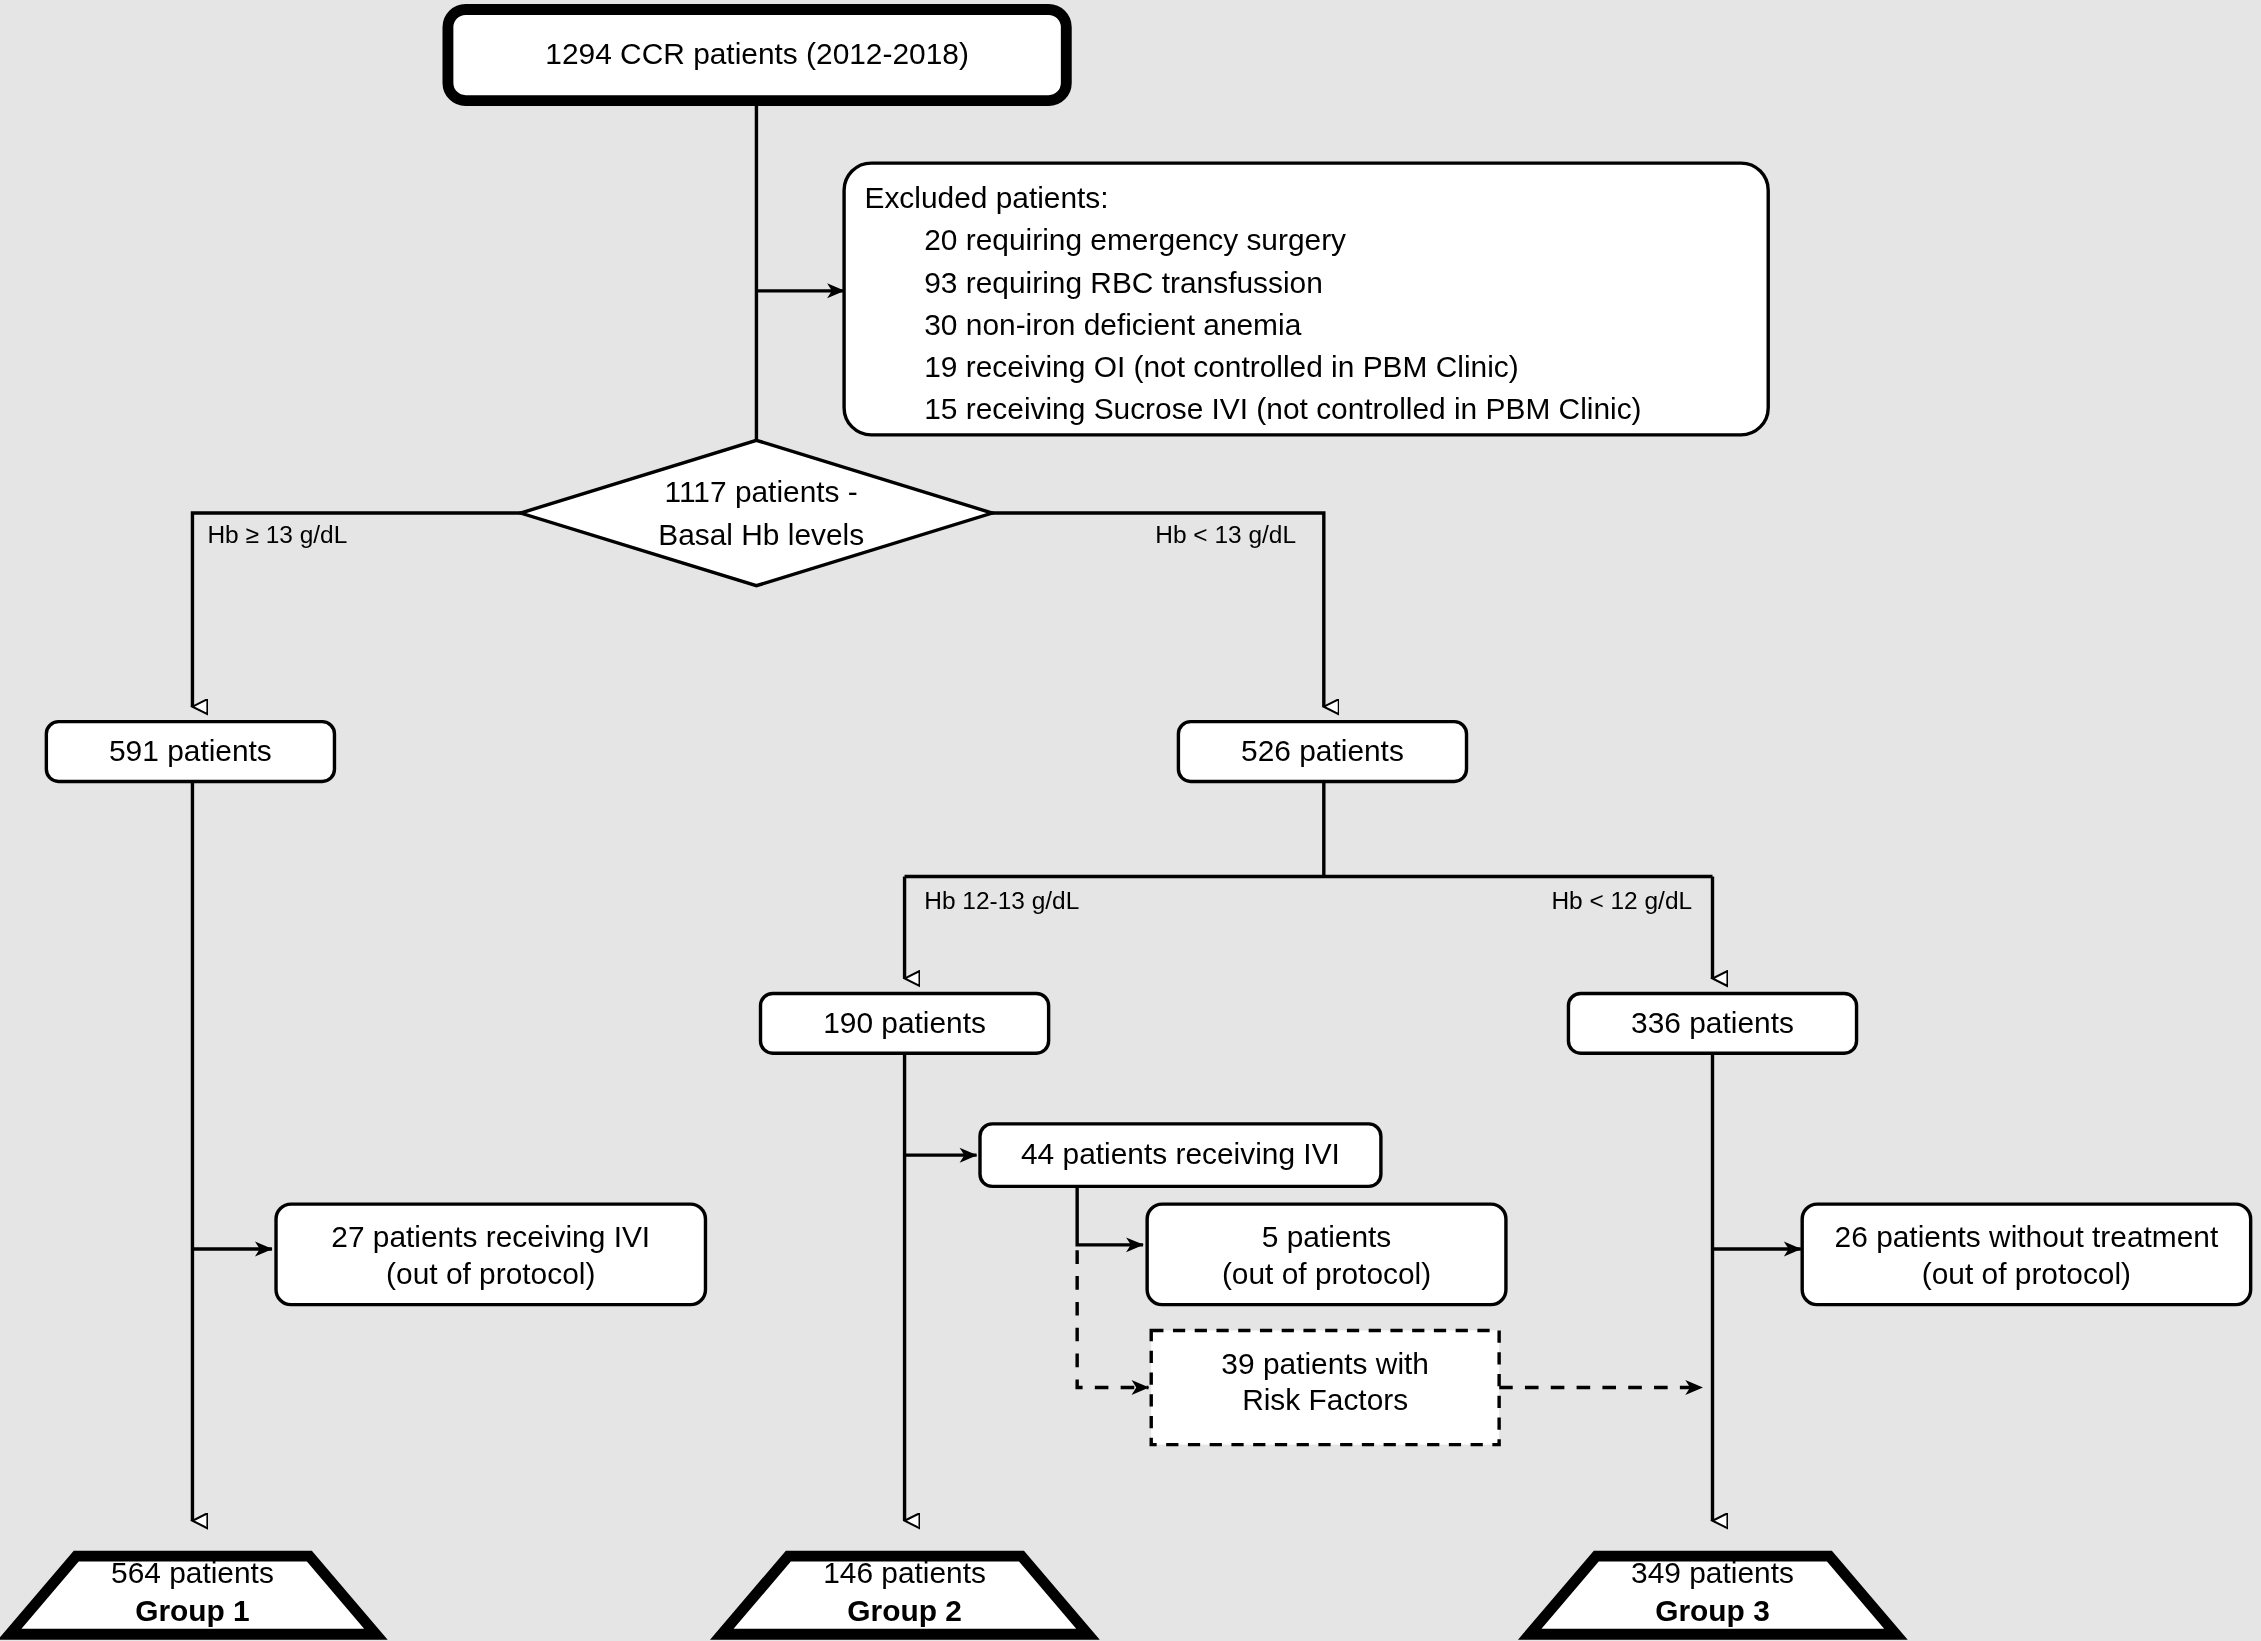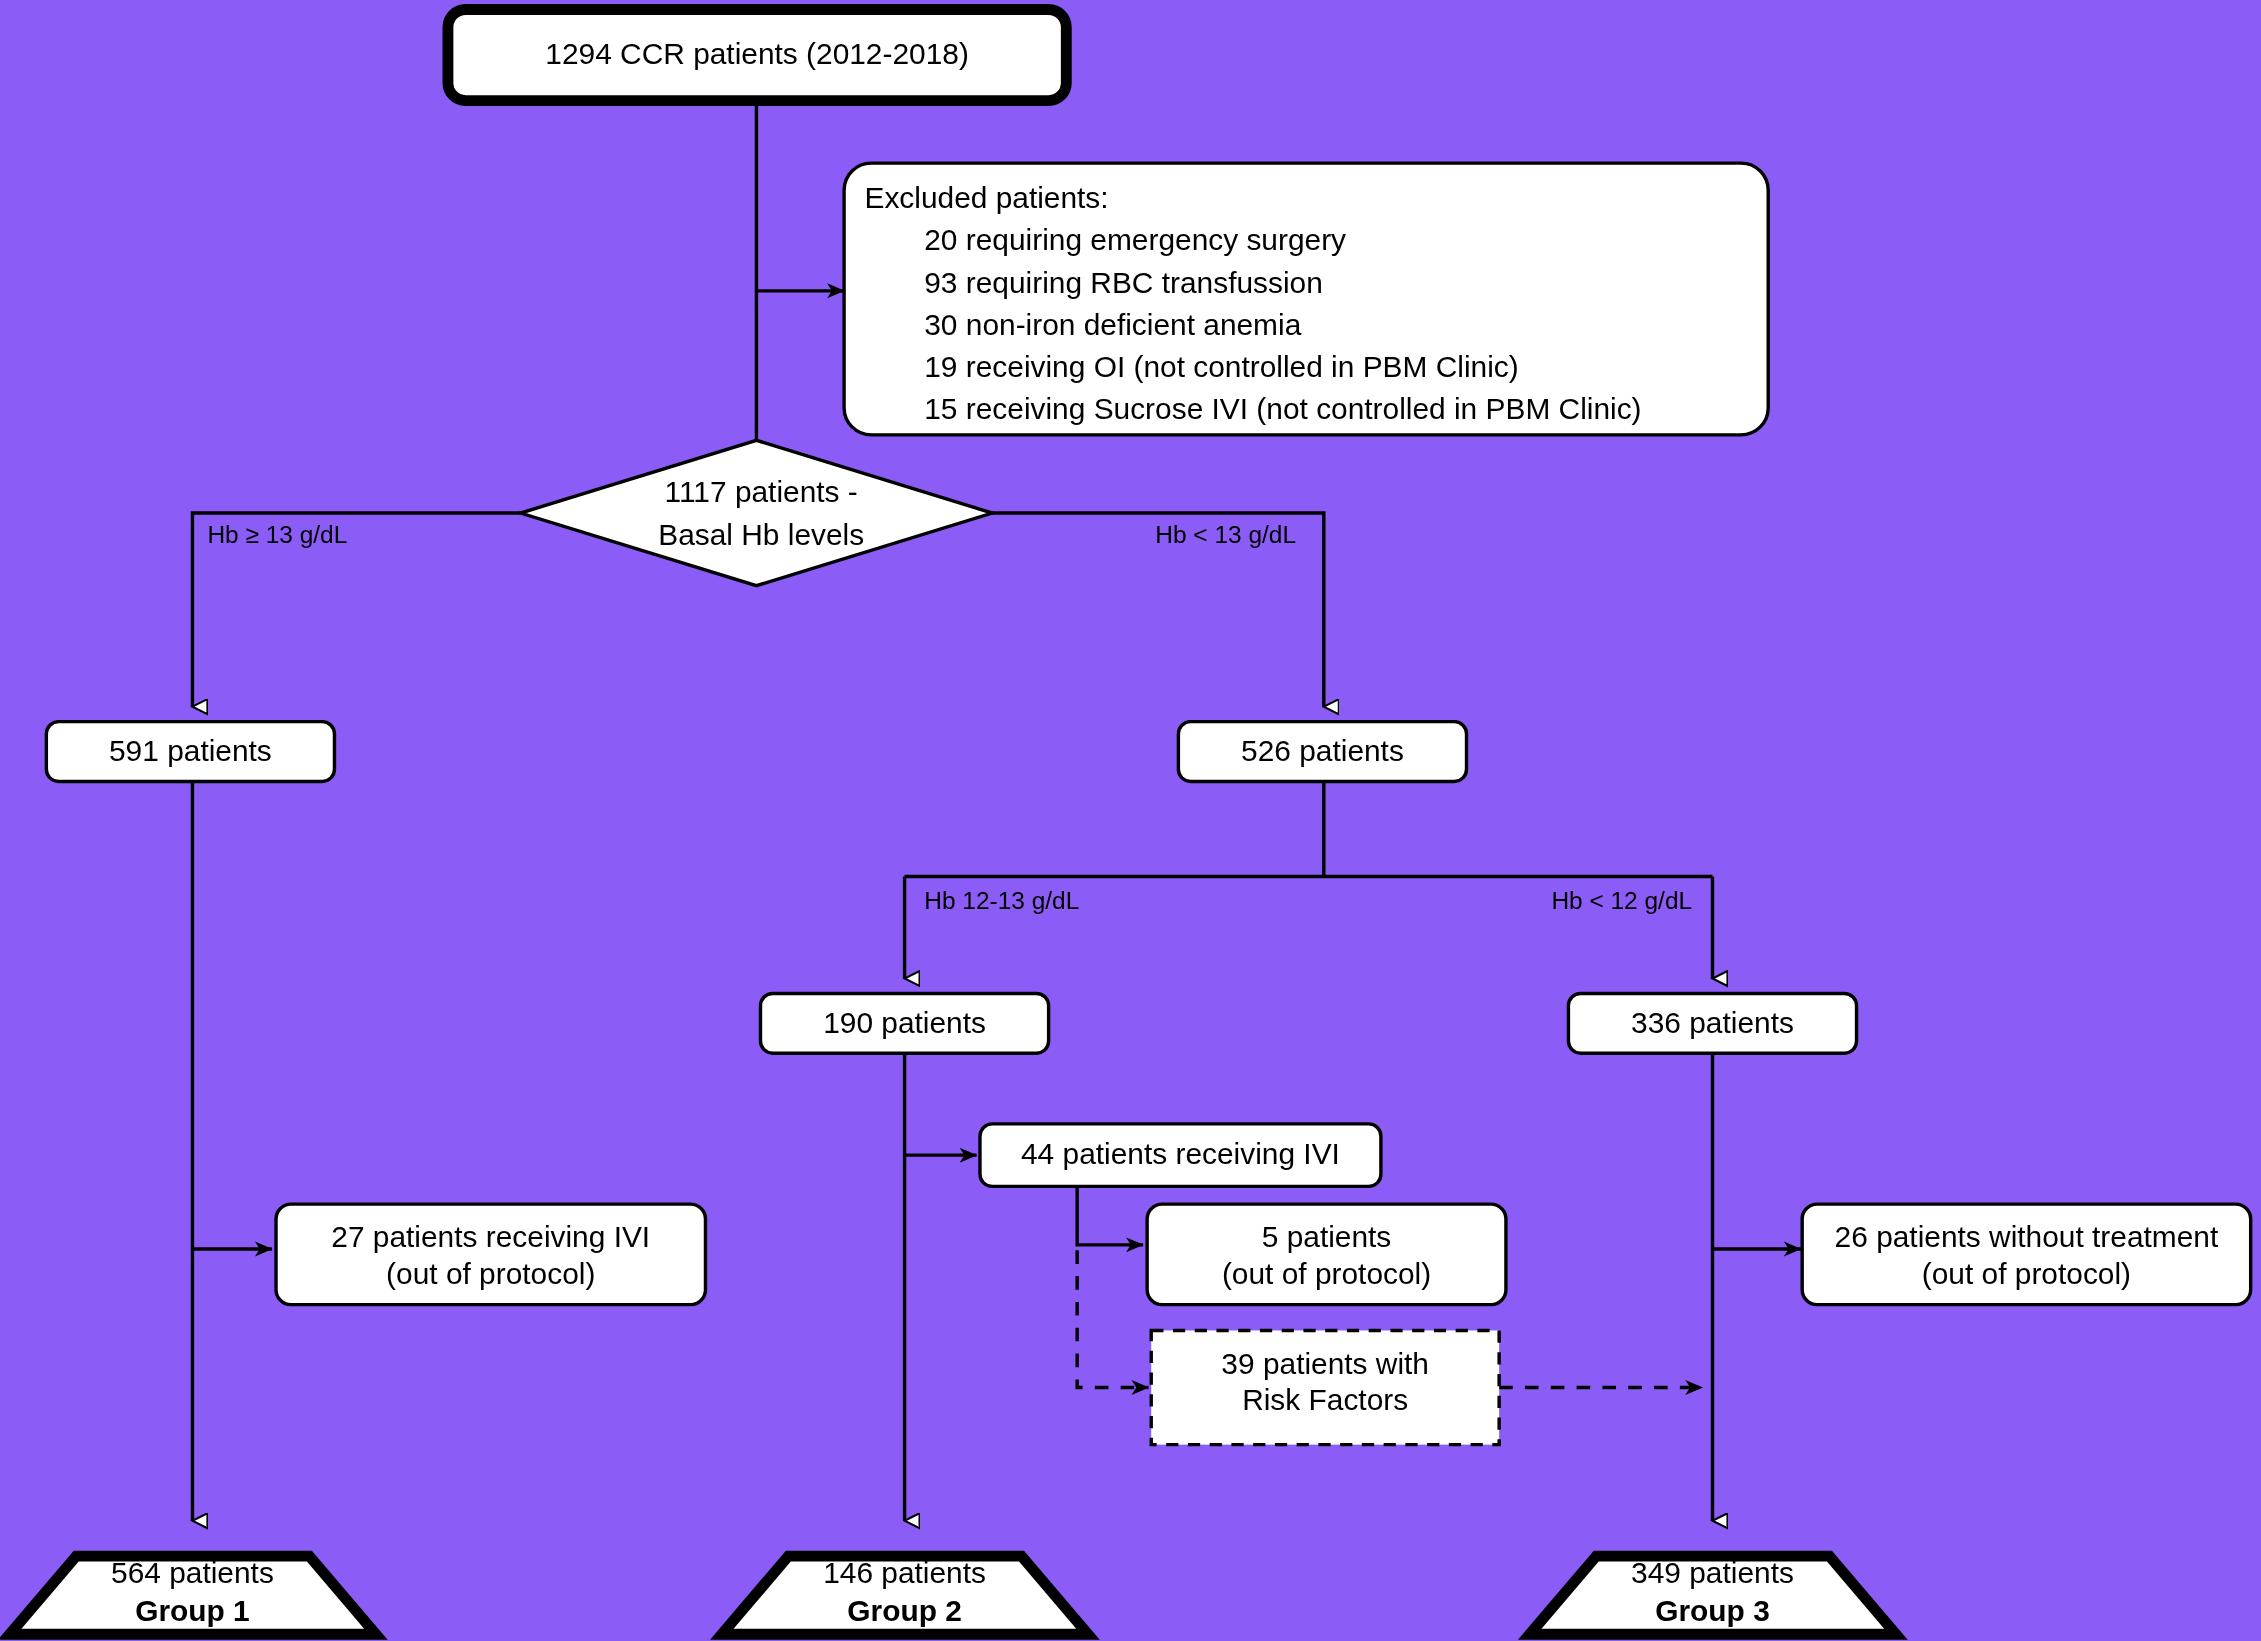--- a/index.html
+++ b/index.html
@@ -8,21 +8,21 @@
     background: #ffffff;
   }
   body {
     font-family: "Liberation Sans", sans-serif;
     color: #000000;
   }
   #flowchart-root {
     position: relative;
     width: 2261px;
     height: 1641px;
-    background: #8b5cf6;
+    background: #e5e5e5;
     overflow: hidden;
   }
   svg.chart-canvas {
     position: absolute;
     top: 0;
     left: 0;
     width: 2261px;
     height: 1641px;
     display: block;
   }

